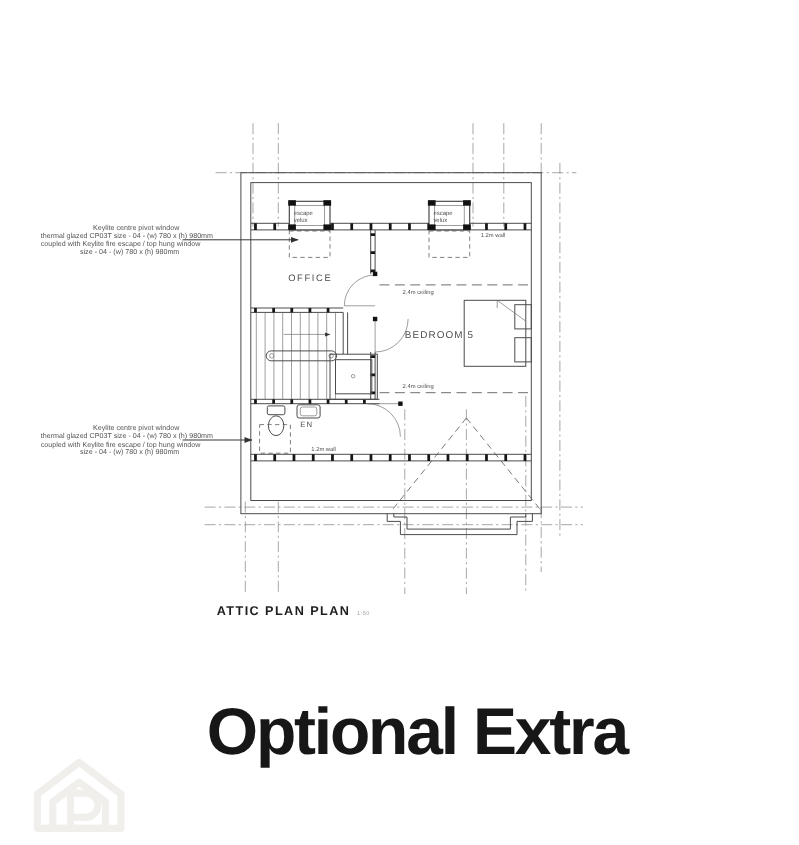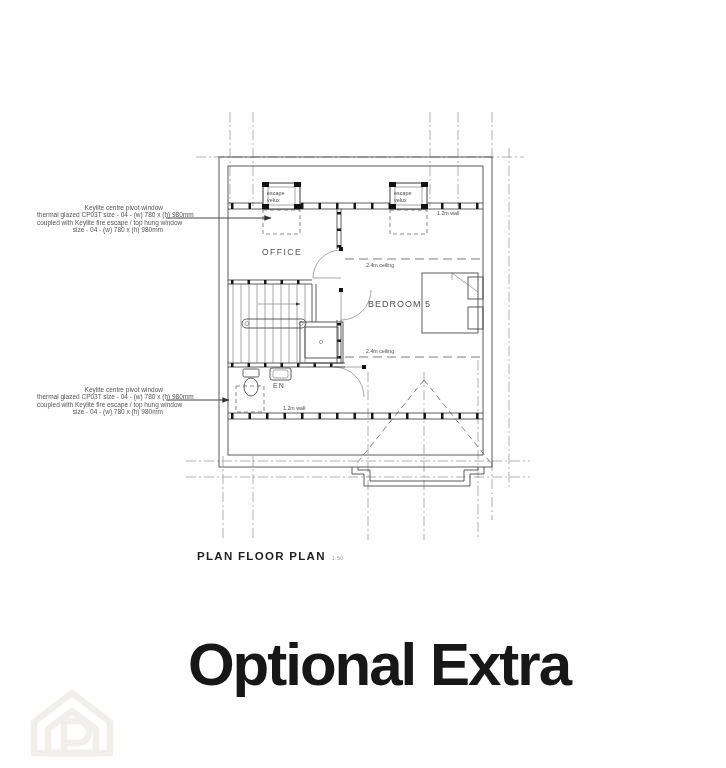--- a/index.html
+++ b/index.html
@@ -212,19 +212,19 @@
   </div>
 
   <div class="anno" style="left:37px;top:366px;">
     <div>Keylite centre pivot window</div>
     <div>thermal glazed CP03T size - 04 - (w) 780 x (h) 980mm</div>
     <div>coupled with Keylite fire escape / top hung window</div>
     <div>size - 04 - (w) 780 x (h) 980mm</div>
   </div>
 
   <div class="title-row">
-    <span class="plan-title">PLAN FLOOR PLAN</span>
+    <span class="plan-title">ATTIC PLAN PLAN</span>
     <span class="plan-scale">1:50</span>
   </div>
 
   <div class="caption">Optional Extra</div>
 
 </div>
 
 </body></html>

